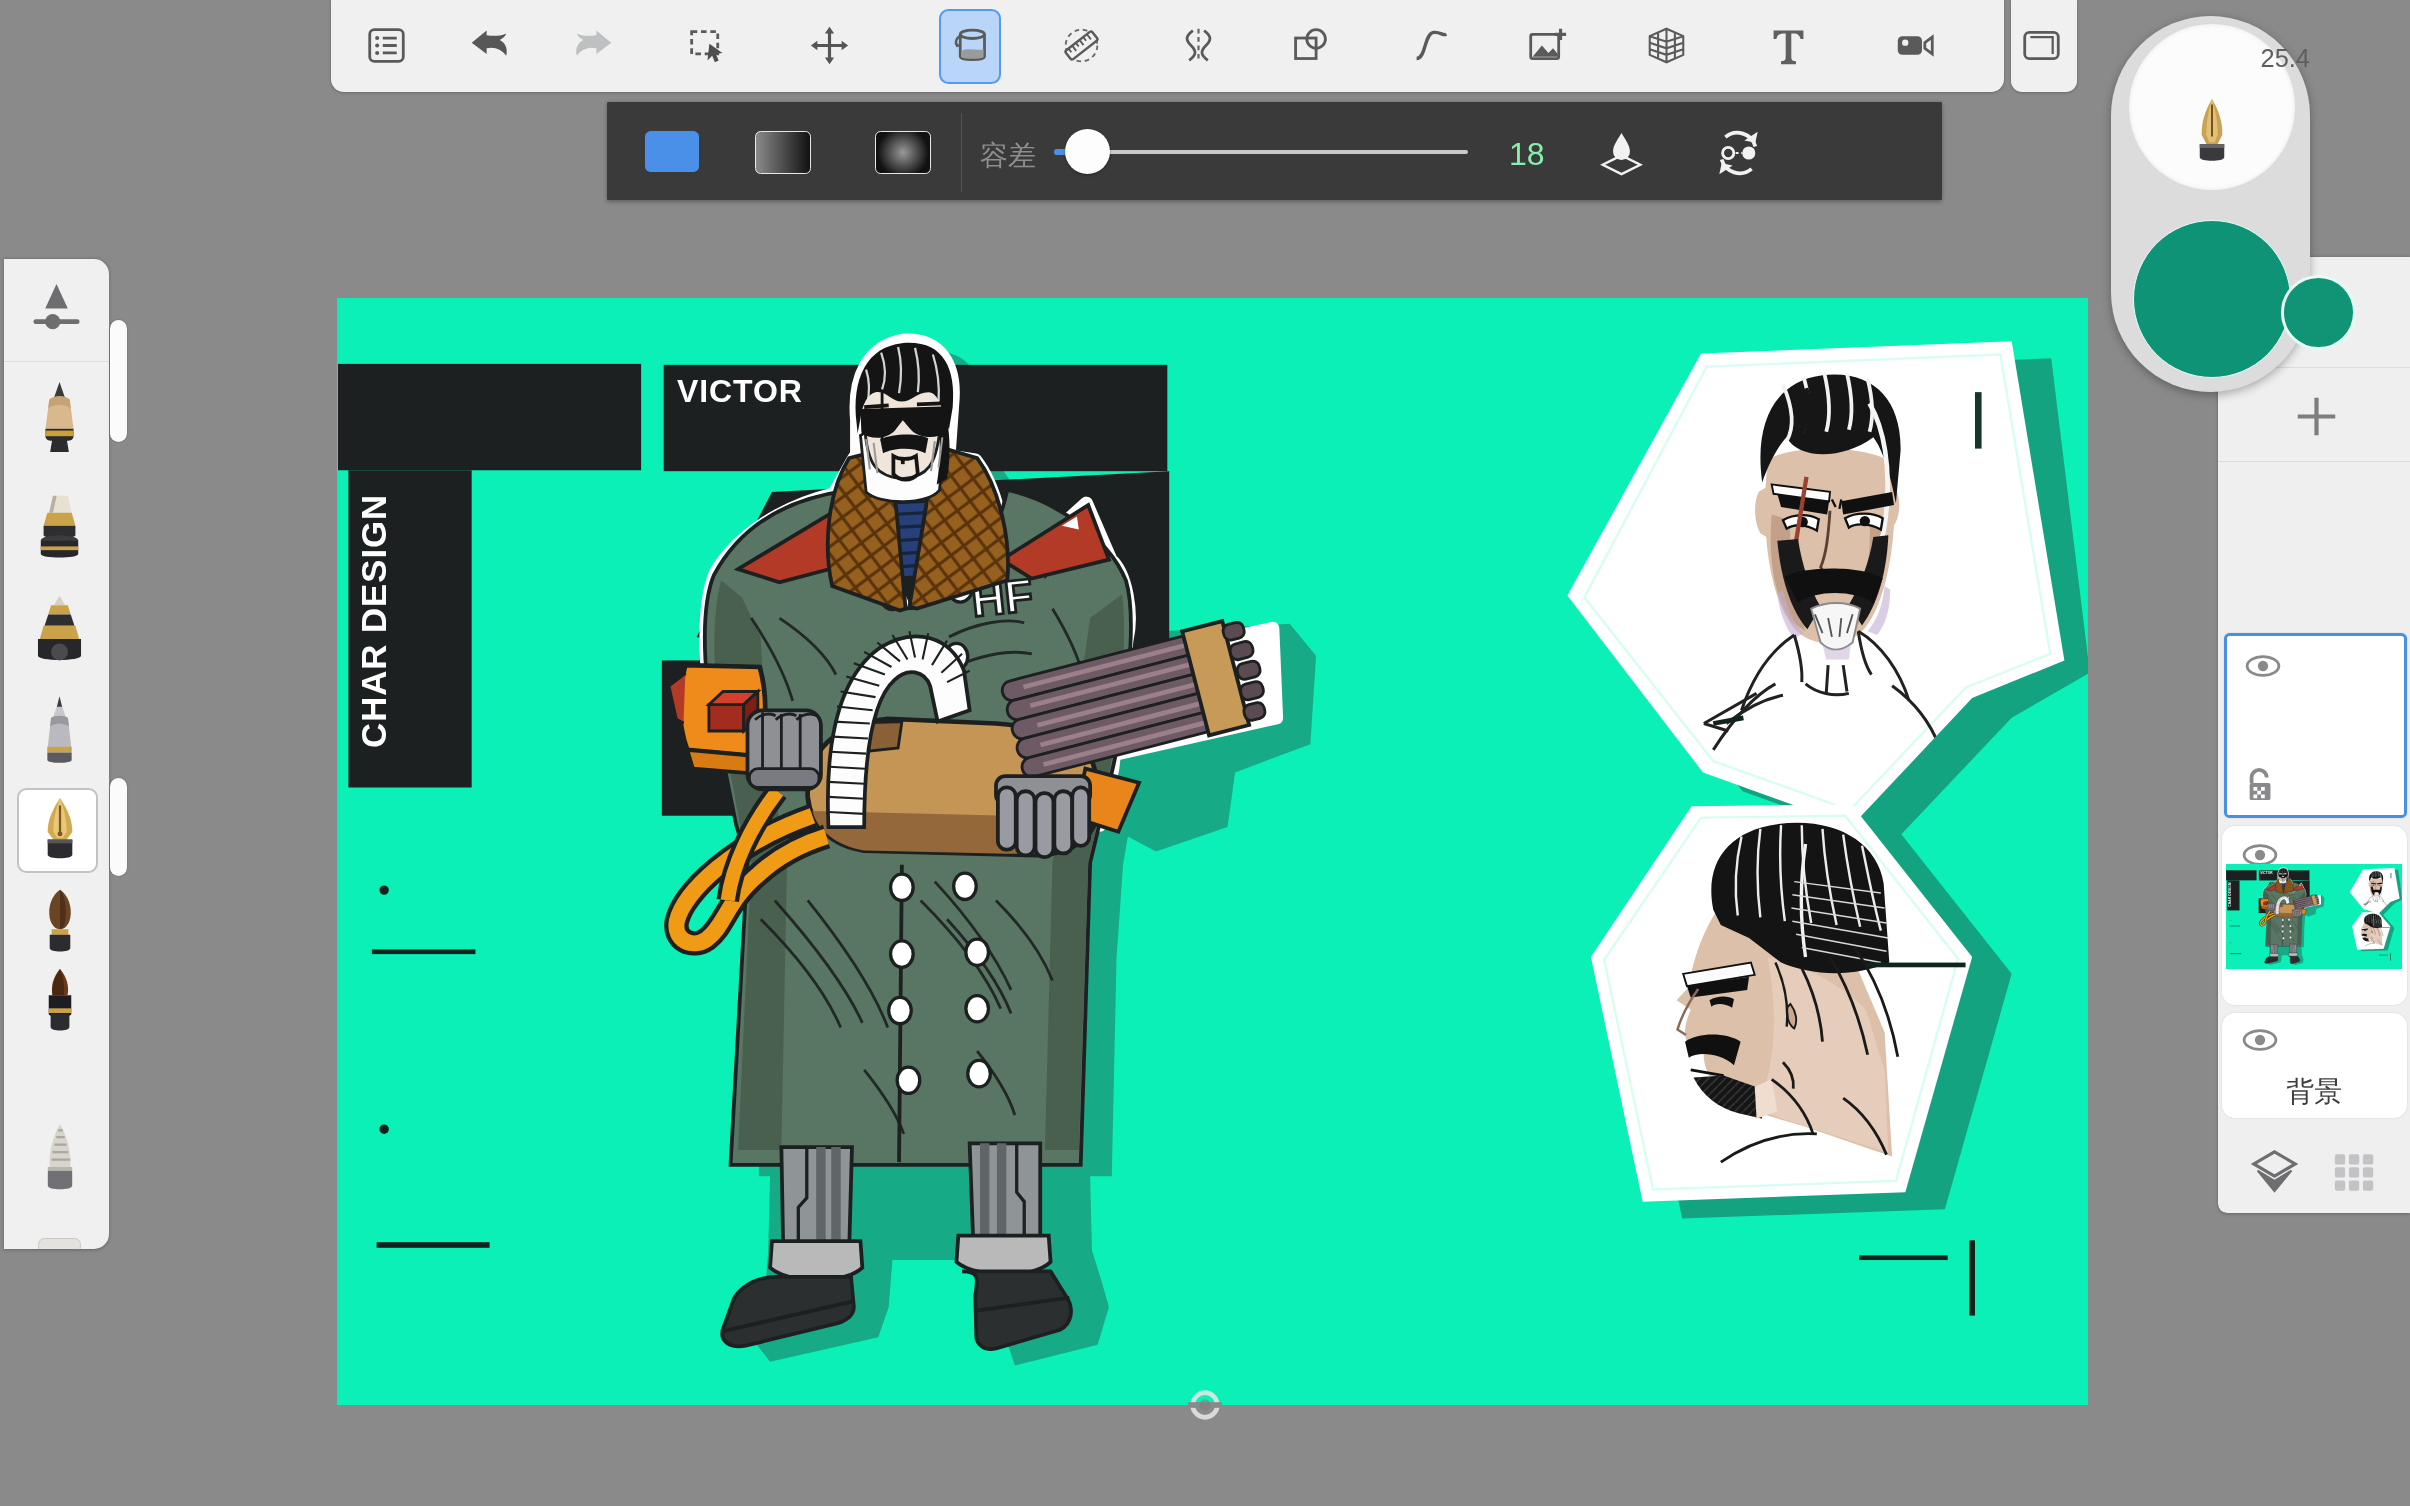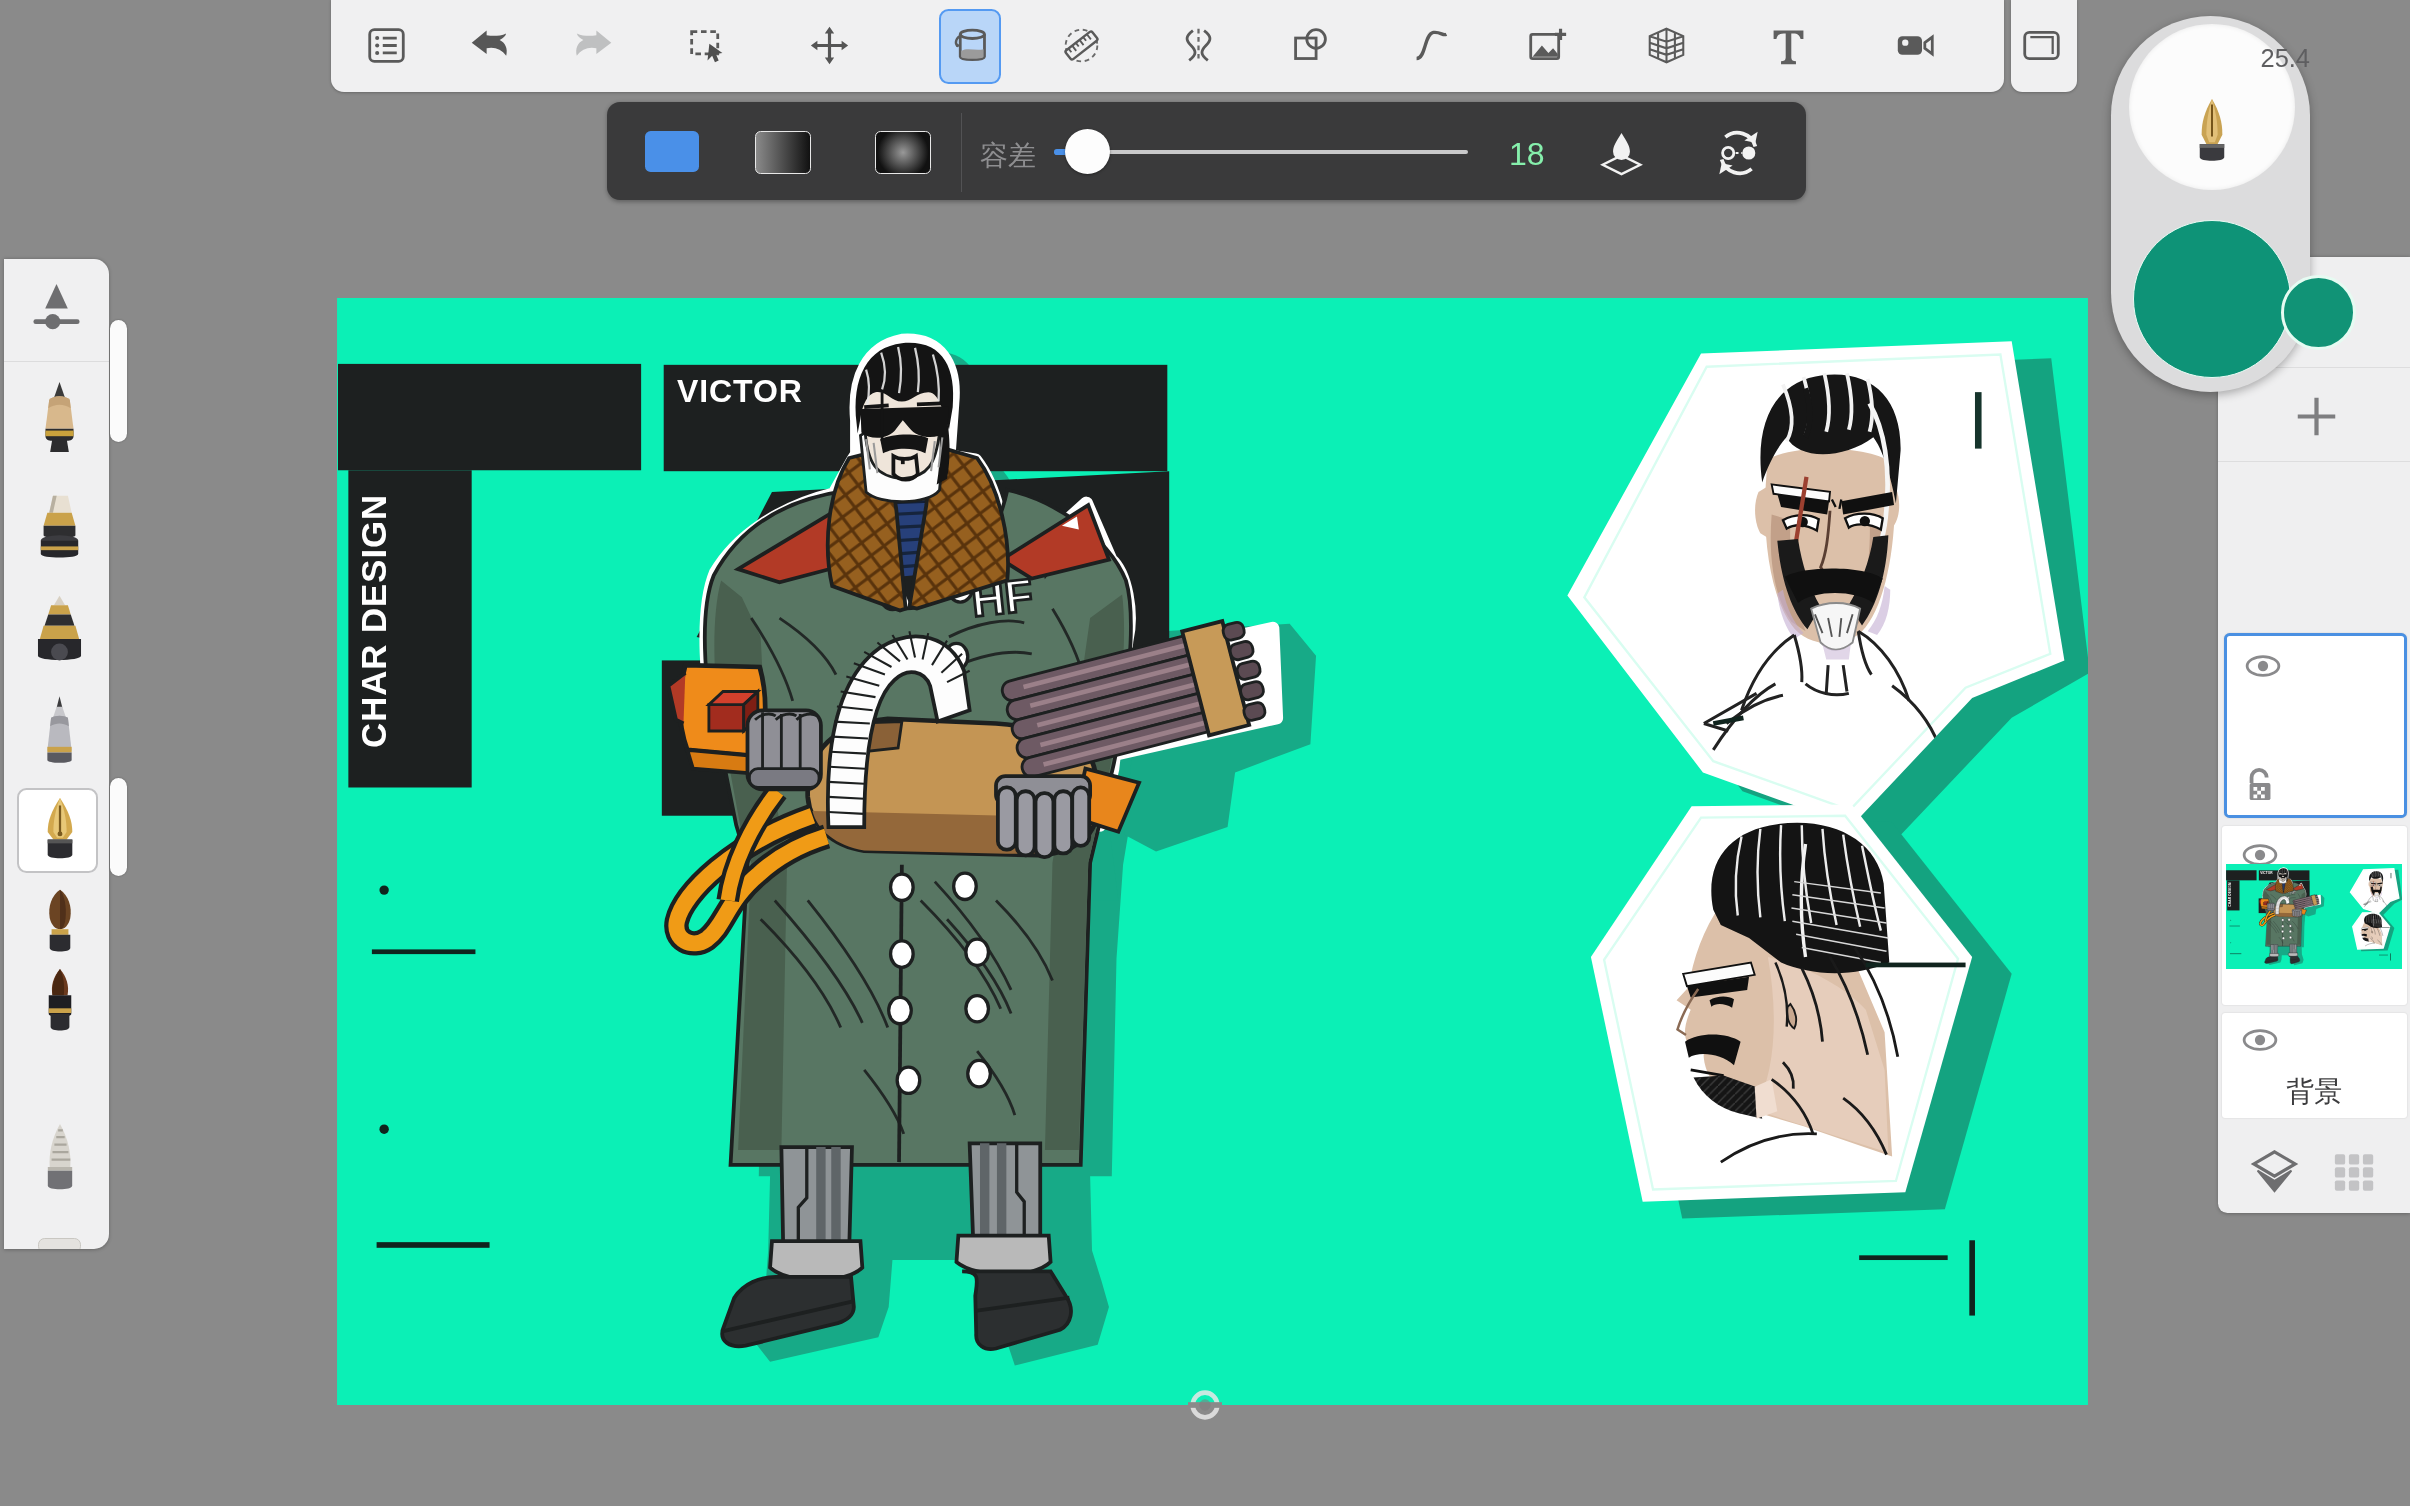--- a/index.html
+++ b/index.html
@@ -1,26 +1,26 @@
 <!DOCTYPE html>
 <html style="font-size:15px"><head>
 <meta charset="utf-8">
 <style>
 html,body{margin:0;padding:0;width:2411px;height:1507px;background:#8a8a8a;font-family:"Liberation Sans",sans-serif;overflow:hidden}
 .abs{position:absolute}
 #toolbar{left:331px;top:0;width:1673px;height:92px;background:#f0f0f1;border-radius:0 0 13px 13px;box-shadow:0 0.9px 2.8px rgba(0,0,0,.25)}
 #tbsq{left:2011px;top:0;width:66px;height:92px;background:#f0f0f1;border-radius:0 0 11.3px 11.3px;box-shadow:0 0.9px 2.8px rgba(0,0,0,.25)}
 .tbi{position:absolute;top:25.4px;width:41px;height:41px}
-#optbar{left:607px;top:102px;width:1199px;height:98px;background:#3a3a3b;border-radius:13px;box-shadow:0 1.9px 4.7px rgba(0,0,0,.3)}
+#optbar{left:607px;top:102px;width:1335px;height:98px;background:#3a3a3b;border-radius:1px;box-shadow:0 1.9px 4.7px rgba(0,0,0,.3)}
 #leftpanel{left:3.8px;top:259px;width:105px;height:990px;background:#f0f0f1;border-radius:0 15px 15px 0;box-shadow:0 0.9px 3.8px rgba(0,0,0,.25);overflow:hidden}
 #rightpanel{left:2218px;top:257px;width:192px;height:956px;background:#efeff0;border-radius:3.8px 0 0 9.4px;box-shadow:0 0.9px 3.8px rgba(0,0,0,.25)}
 #penpill{left:2111px;top:16px;width:199px;height:376px;background:#dcdcdd;border-radius:100px;box-shadow:0 2.8px 9.4px rgba(0,0,0,.3)}
 #canvaswrap{left:337px;top:298px;width:1751px;height:1107px}
 .scrollpill{position:absolute;left:110px;width:17px;background:#fbfbfb;border-radius:8.5px;box-shadow:0 0 1.9px rgba(0,0,0,.35)}
-.lcard{position:absolute;left:3.8px;width:185px;background:#fff;border-radius:3px;box-shadow:0 0 1.9px rgba(0,0,0,.15)}
+.lcard{position:absolute;left:3.8px;width:185px;background:#fff;border-radius:13px;box-shadow:0 0 1.9px rgba(0,0,0,.15)}
 .swatch{position:absolute;top:29px;width:54px;height:41px;border-radius:5.6px}
 </style>
 </head>
 <body>
 
 <div id="canvaswrap" class="abs">
 <svg width="1751" height="1107" viewBox="0 0 1860 1176">
 <defs>
 <pattern id="fur" width="24" height="24" patternUnits="userSpaceOnUse" patternTransform="rotate(8)">
   <rect width="24" height="24" fill="#96601f"></rect>

